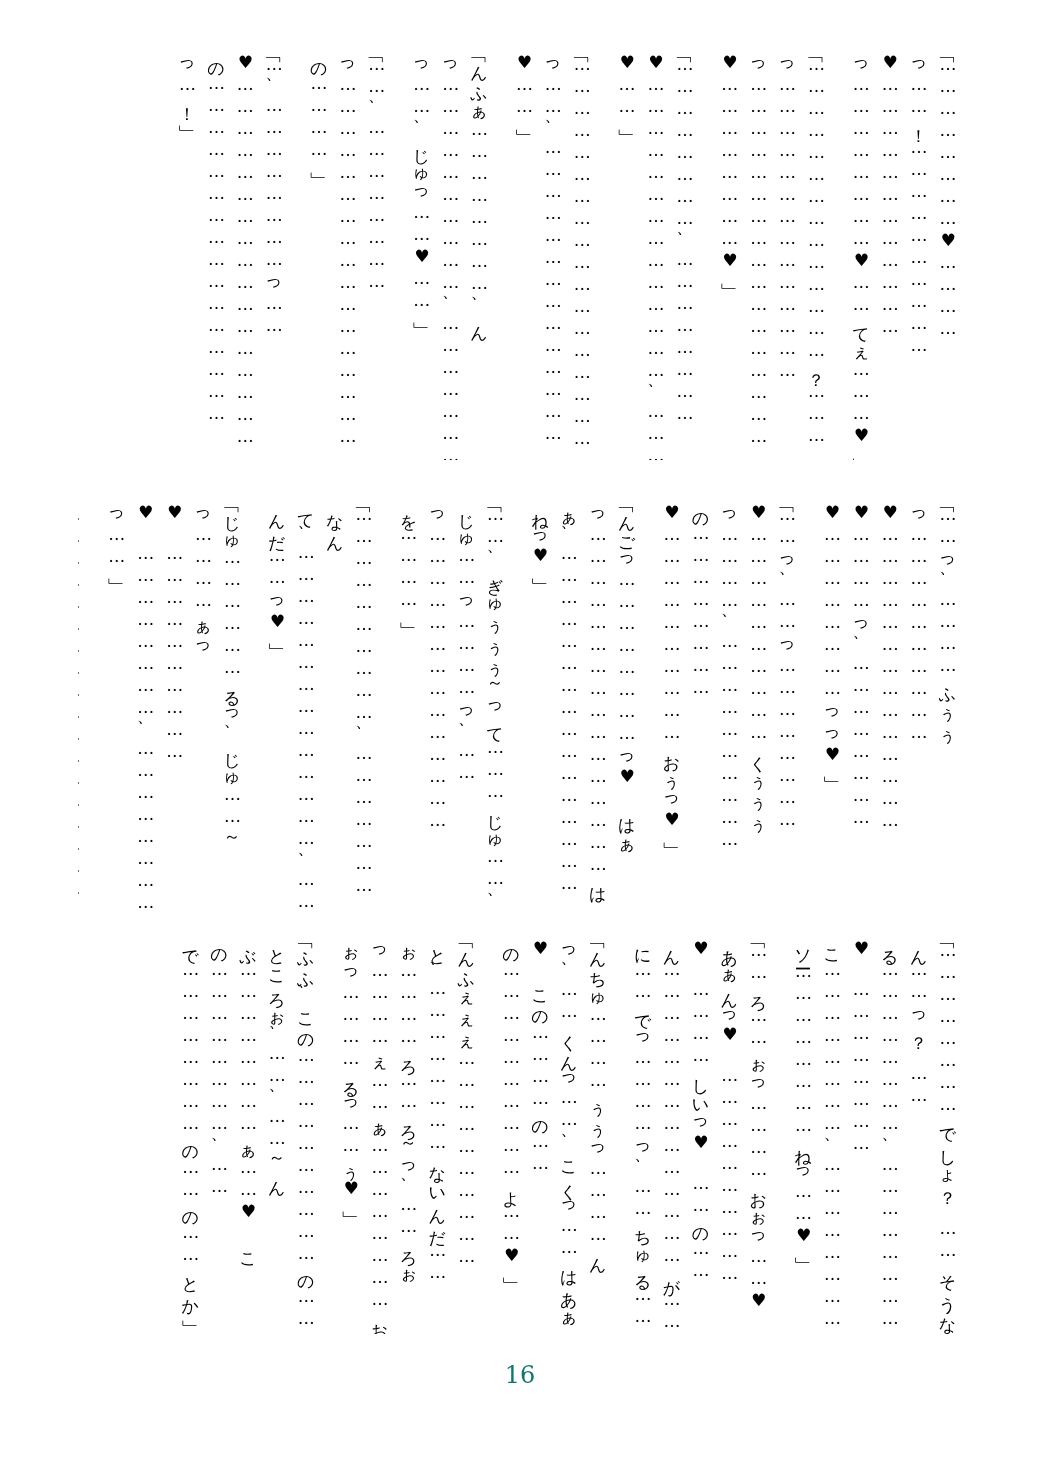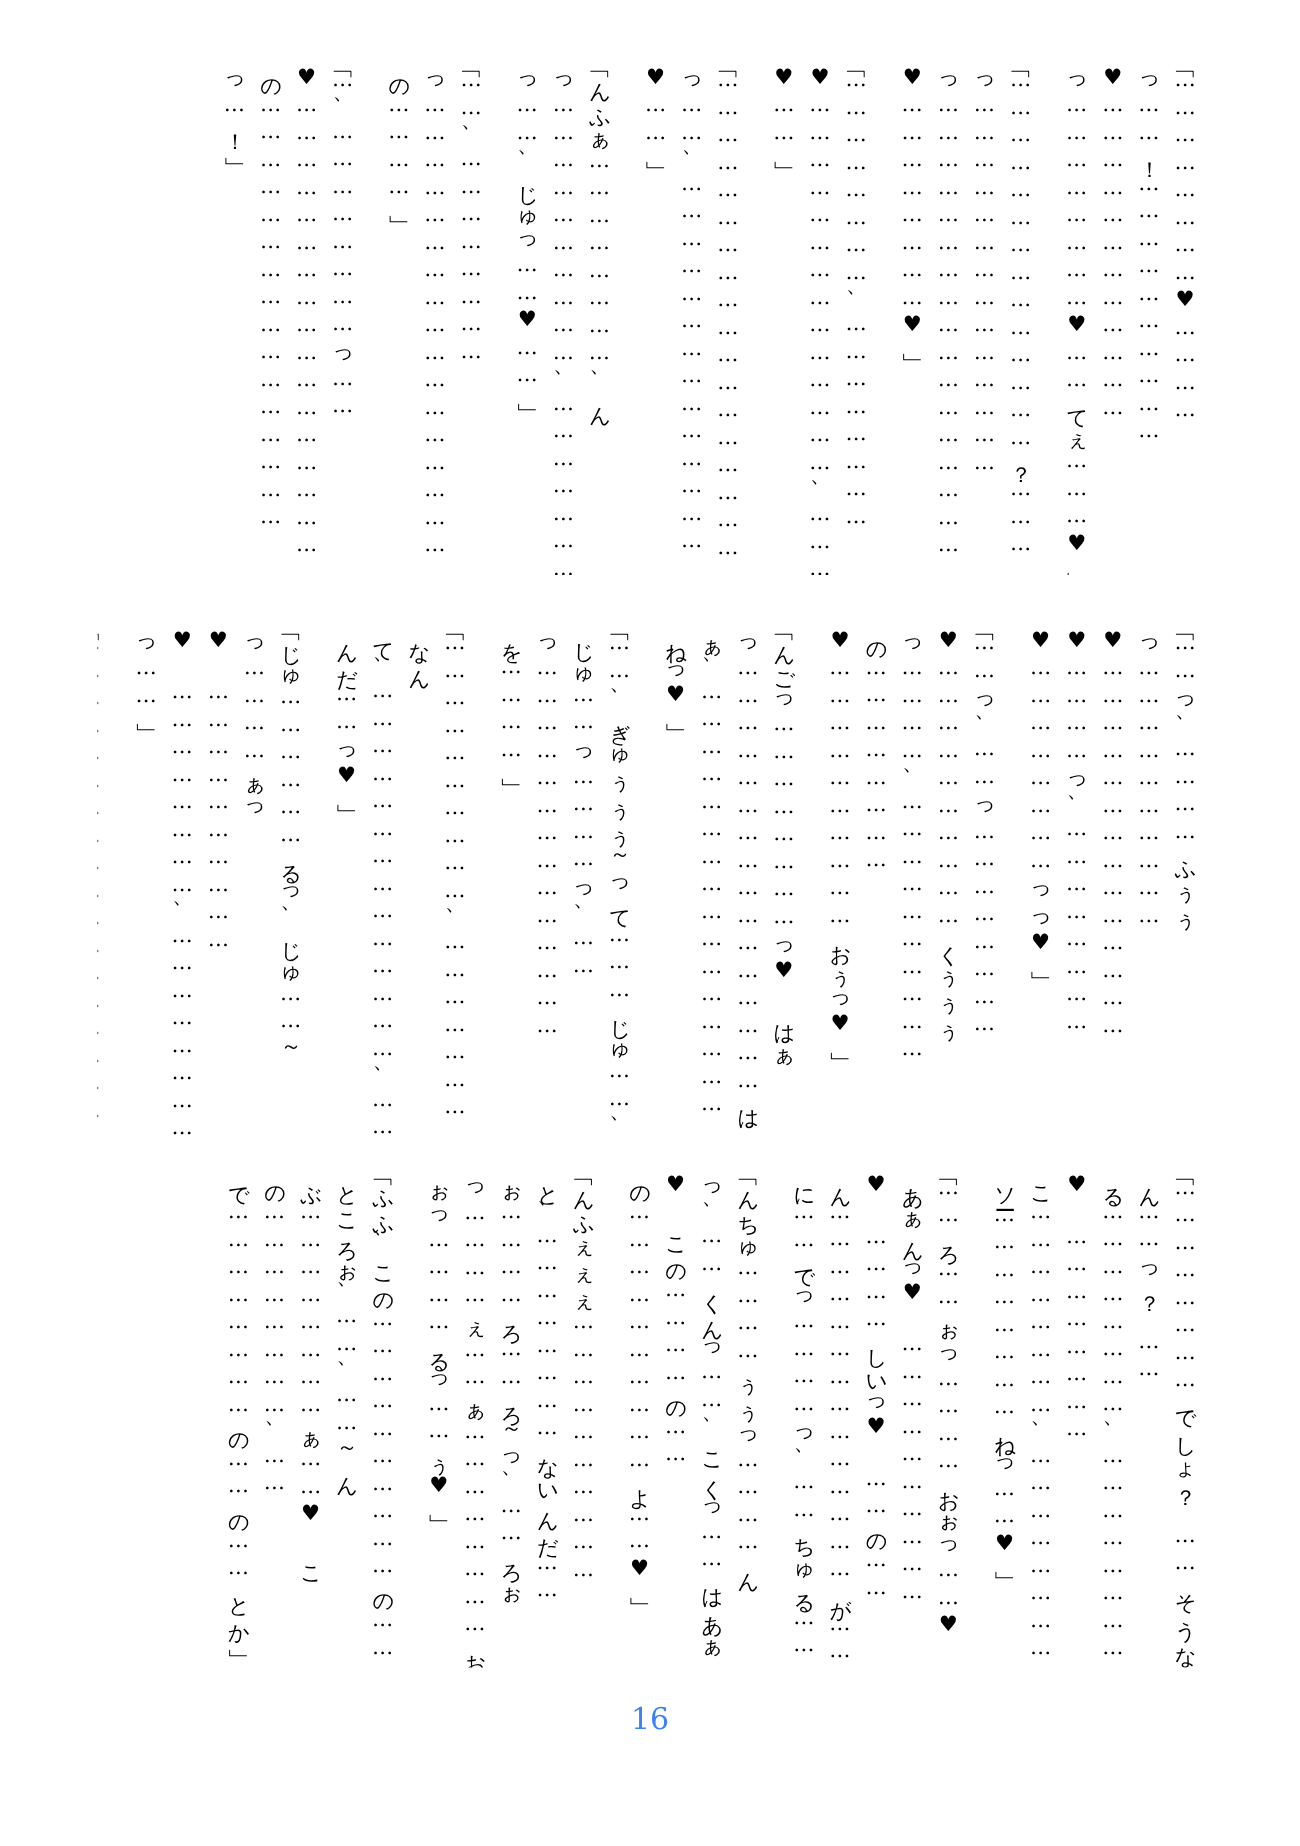--- a/index.html
+++ b/index.html
@@ -35,21 +35,21 @@
   #row-1 { top: 52px;  height: 408px; }
   #row-2 { top: 502px; height: 408px; }
   #row-3 { top: 938px; height: 396px; }
   .page-number {
     position: absolute;
     bottom: 88px;
     left: 0;
     width: 100%;
     text-align: center;
     font-size: 24px;
-    color: #3b82f6;
+    color: #0f766e;
   }
 </style>
 </head>
 <body>
 
 <div class="page">
 
   <div class="text-row" id="row-1">
       <p>「……………………♥…………っ……！…………………………♥………………………………っ……………………♥……てぇ………♥」</p>
       <p>「……………………………………？…………………………っ……………………………………っ……………………………………………………♥……………………♥」</p>

